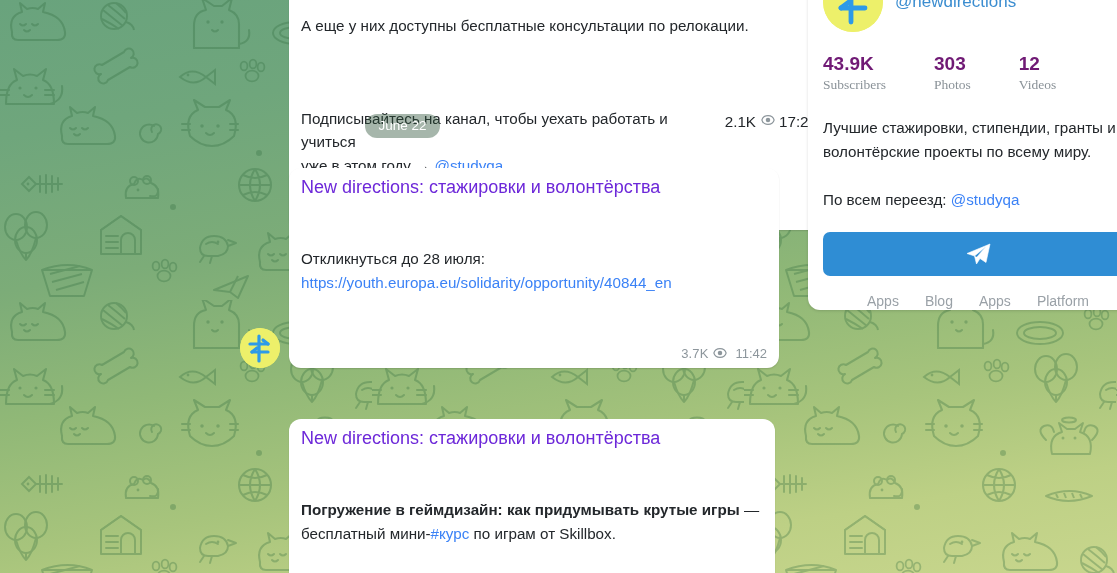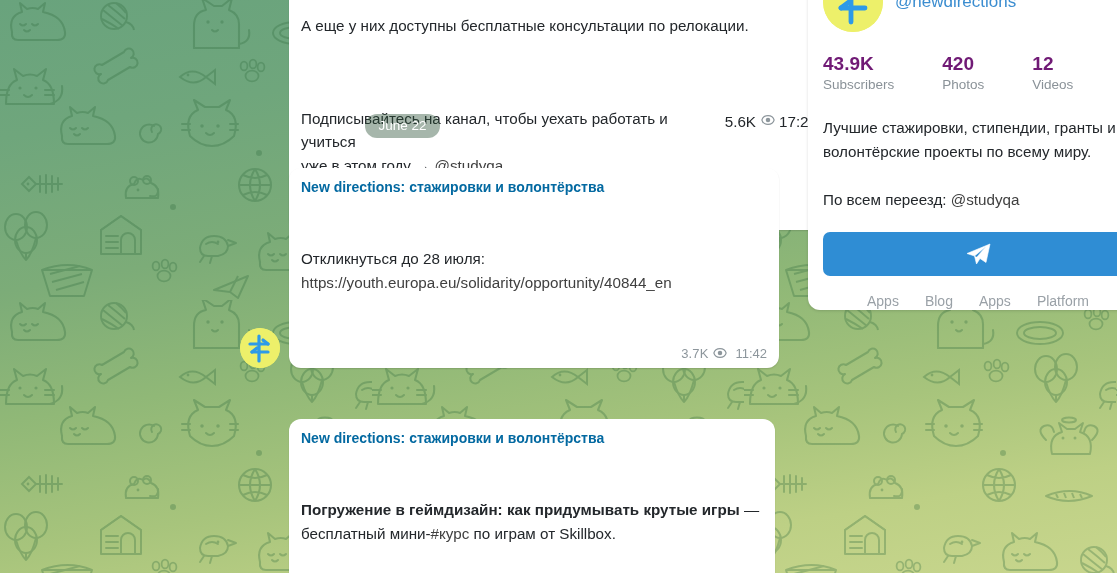--- a/index.html
+++ b/index.html
@@ -66,38 +66,38 @@
     background: #ffffff;
     border-radius: 12px;
     padding: 9px 12px 6px 12px;
     box-shadow: 0 1px 1.5px rgba(0,0,0,0.13);
     position: relative;
     box-sizing: border-box;
   }
   .bubble.no-avatar { margin-left: 49px; }
 
   .bubble-title {
-    color: #0369a1;
-    font-weight: bold;
-    font-size: 14px;
+    color: #6d28d9;
+    font-weight: normal;
+    font-size: 18px;
     line-height: 20px;
     margin-bottom: 3px;
     white-space: nowrap;
   }
   .bubble-text {
     color: #23272b;
     font-size: 15.2px;
     line-height: 23.5px;
     white-space: pre-wrap;
   }
   .bubble-text p { margin: 0 0 22px 0; }
   .bubble-text p:last-child { margin-bottom: 0; }
 
   a.tg-link, .tg-link {
-    color: #404040;
+    color: #3b82f6;
     text-decoration: none;
     cursor: pointer;
   }
   .bold { font-weight: bold; }
 
   .meta {
     display: flex;
     align-items: center;
     justify-content: flex-end;
     gap: 5px;
@@ -184,20 +184,21 @@
     font-size: 19px;
     font-weight: bold;
     color: #701a75;
     line-height: 23px;
   }
   .stat-lbl {
     font-size: 13.5px;
     color: #8a9298;
     line-height: 18px;
     margin-top: 1px;
+    font-family: Liberation Serif, serif;
   }
 
   #sb-desc {
     margin-top: 22px;
     font-size: 15.2px;
     line-height: 24px;
     color: #23272b;
     white-space: nowrap;
   }
   #sb-desc .line2 { white-space: nowrap; }
@@ -397,21 +398,21 @@
   </defs>
   <rect x="0" y="0" width="1117" height="573" fill="url(#doodlepat)"></rect>
 </svg>
 
 <div id="chat-area">
 
   <div class="msg-row" style="left:240px; top:-58px;">
     <div class="bubble no-avatar" style="width:540px;">
       <div class="bubble-text">
         <p>А еще у них доступны бесплатные консультации по релокации.</p>
-        <p><span class="meta-inline"><span class="views">5.6K</span><span class="eye" style="margin:0 4px 0 5px;"><svg width="14" height="14" viewBox="0 0 16 16">
+        <p><span class="meta-inline"><span class="views">2.1K</span><span class="eye" style="margin:0 4px 0 5px;"><svg width="14" height="14" viewBox="0 0 16 16">
                   <path d="M8 3C4.5 3 1.7 5.4 1 8c0.7 2.6 3.5 5 7 5s6.3-2.4 7-5c-0.7-2.6-3.5-5-7-5z" fill="none" stroke="#8d969c" stroke-width="1.3"></path>
                   <circle cx="8" cy="8" r="2.6" fill="#8d969c"></circle>
                 </svg></span><span class="time">17:23</span></span><span>Подписывайтесь на канал, чтобы уехать работать и учиться
 уже в этом году → </span><span class="tg-link">@studyqa</span><span>.</span></p>
       </div>
     </div>
   </div>
 
   <div class="msg-row" style="left:240px; top:152px;">
     <div class="avatar">
@@ -489,21 +490,21 @@
     </div>
     <div id="sb-handle">@newdirections</div>
   </div>
 
   <div id="sb-stats">
     <div class="stat">
       <div class="stat-num">43.9K</div>
       <div class="stat-lbl">Subscribers</div>
     </div>
     <div class="stat">
-      <div class="stat-num">420</div>
+      <div class="stat-num">303</div>
       <div class="stat-lbl">Photos</div>
     </div>
     <div class="stat">
       <div class="stat-num">12</div>
       <div class="stat-lbl">Videos</div>
     </div>
 
   </div>
 
   <div id="sb-desc">

